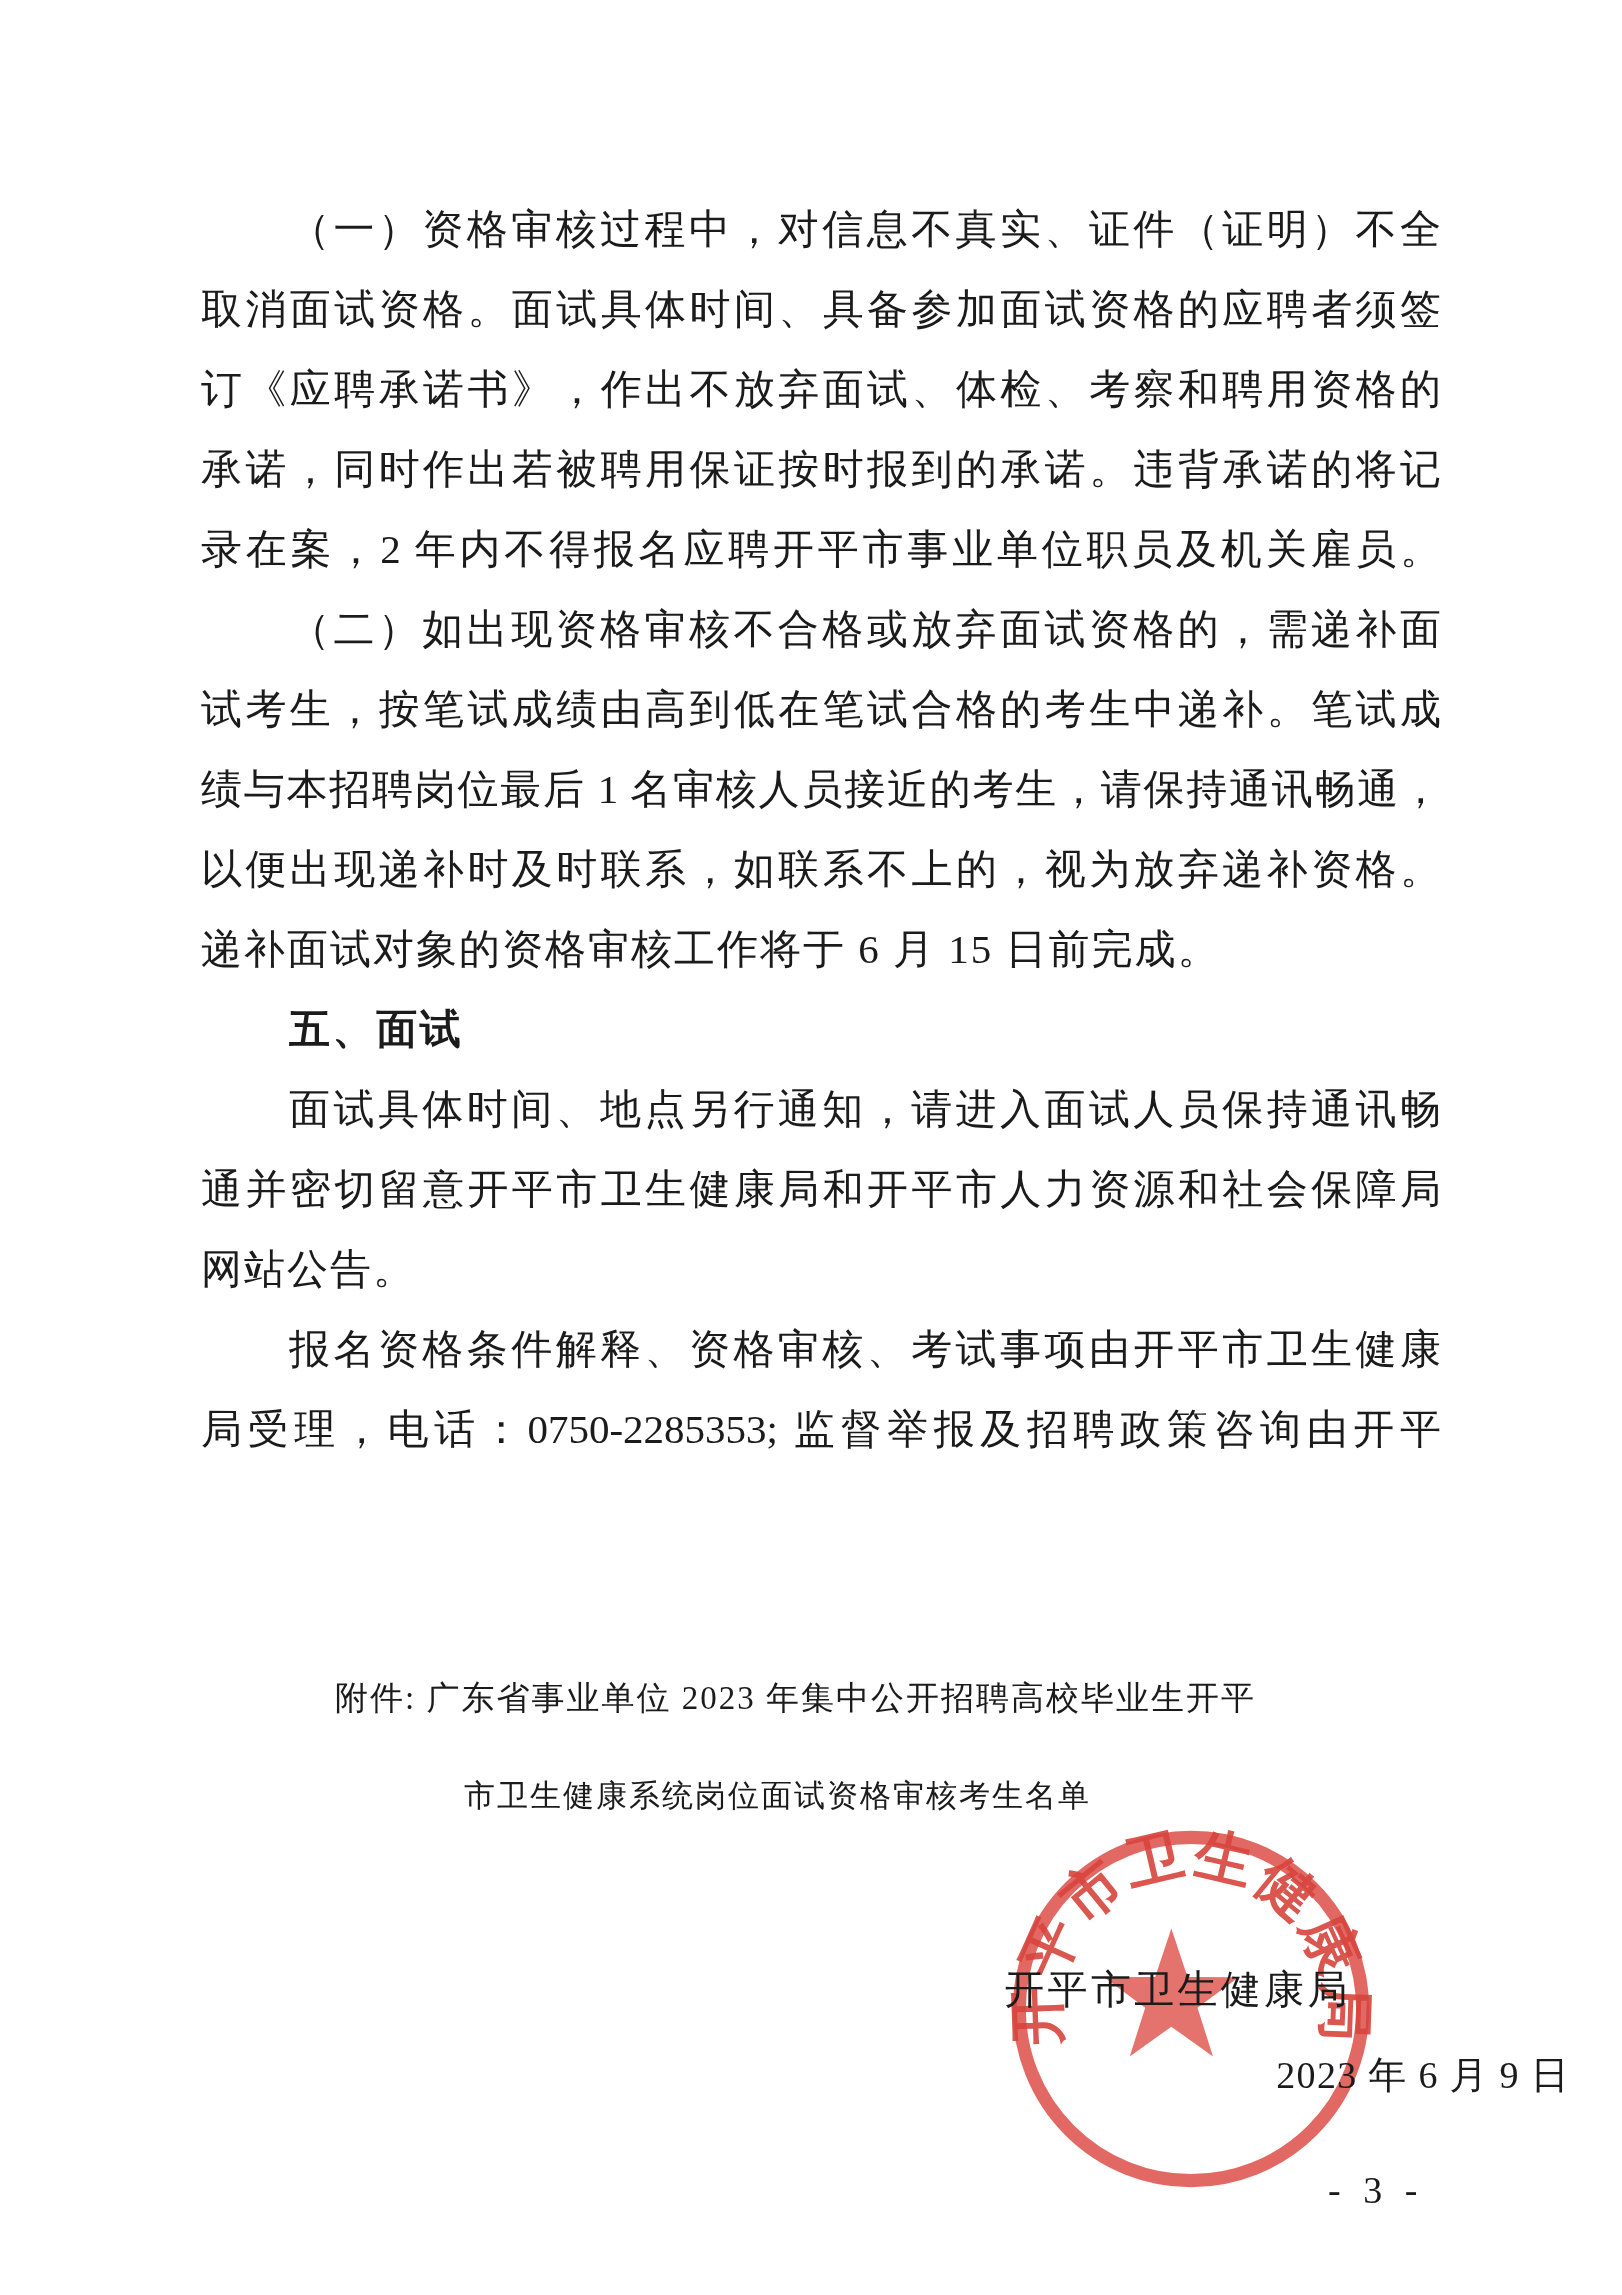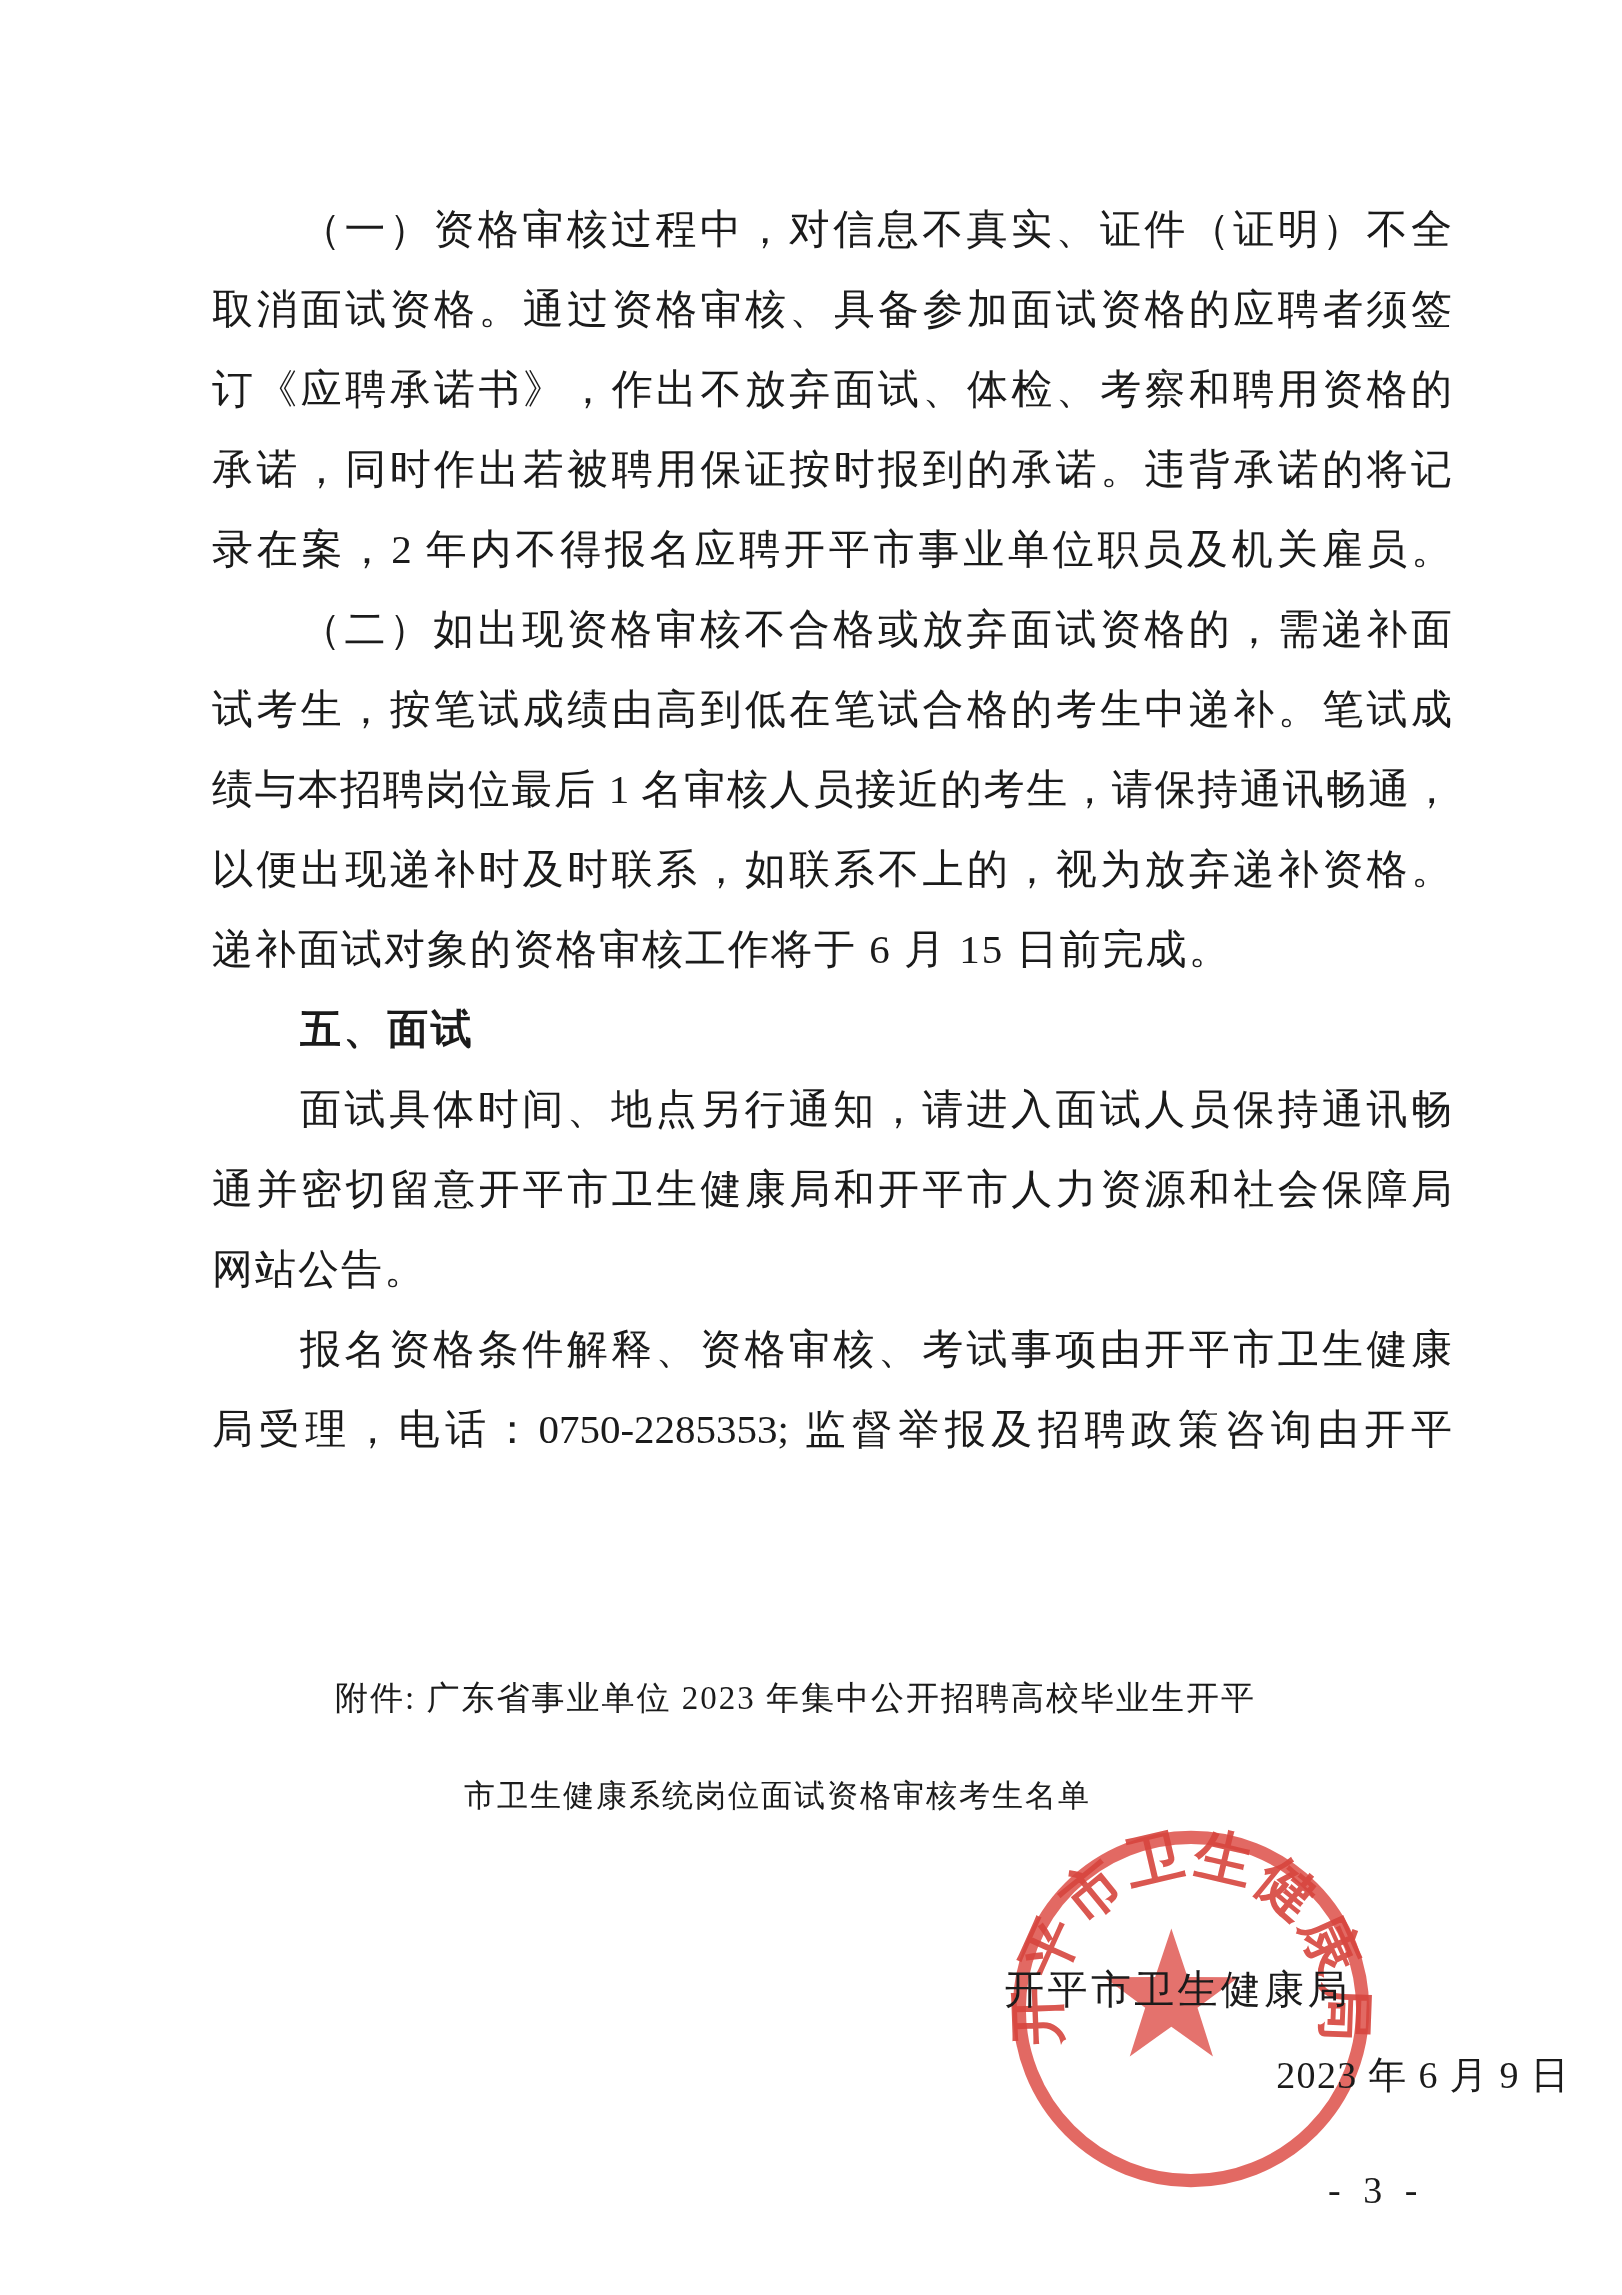--- a/index.html
+++ b/index.html
@@ -8,21 +8,21 @@
     position: relative;
     width: 1623px;
     height: 2295px;
     background: #ffffff;
     font-family: "Liberation Serif", "DejaVu Serif", serif;
     color: #1b1b1b;
     overflow: hidden;
   }
   .body-text {
     position: absolute;
-    left: 212px;
+    left: 201px;
     top: 189px;
     width: 1240px;
   }
   .line {
     height: 80px;
     line-height: 80px;
     font-size: 41px;
     letter-spacing: 2px;
     white-space: nowrap;
   }
@@ -106,21 +106,21 @@
     z-index: 3;
   }
 </style>
 </head>
 <body>
 
 <div class="page">
 
   <div class="body-text" id="body-lines">
       <div class="line just" style="padding-left: 88px;">（一）资格审核过程中，对信息不真实、证件（证明）不全</div>
-      <div class="line just">取消面试资格。通过资格审核、具备参加面试资格的应聘者须签</div>
+      <div class="line just">取消面试资格。面试具体时间、具备参加面试资格的应聘者须签</div>
       <div class="line just">订《应聘承诺书》，作出不放弃面试、体检、考察和聘用资格的</div>
       <div class="line just">承诺，同时作出若被聘用保证按时报到的承诺。违背承诺的将记</div>
       <div class="line just">录在案，2 年内不得报名应聘开平市事业单位职员及机关雇员。</div>
       <div class="line just" style="padding-left: 88px;">（二）如出现资格审核不合格或放弃面试资格的，需递补面</div>
       <div class="line just">试考生，按笔试成绩由高到低在笔试合格的考生中递补。笔试成</div>
       <div class="line just">绩与本招聘岗位最后 1 名审核人员接近的考生，请保持通讯畅通，</div>
       <div class="line just">以便出现递补时及时联系，如联系不上的，视为放弃递补资格。</div>
       <div class="line">递补面试对象的资格审核工作将于 6 月 15 日前完成。</div>
       <div class="line bold" style="padding-left: 88px;">五、面试</div>
       <div class="line just" style="padding-left: 88px;">面试具体时间、地点另行通知，请进入面试人员保持通讯畅</div>

